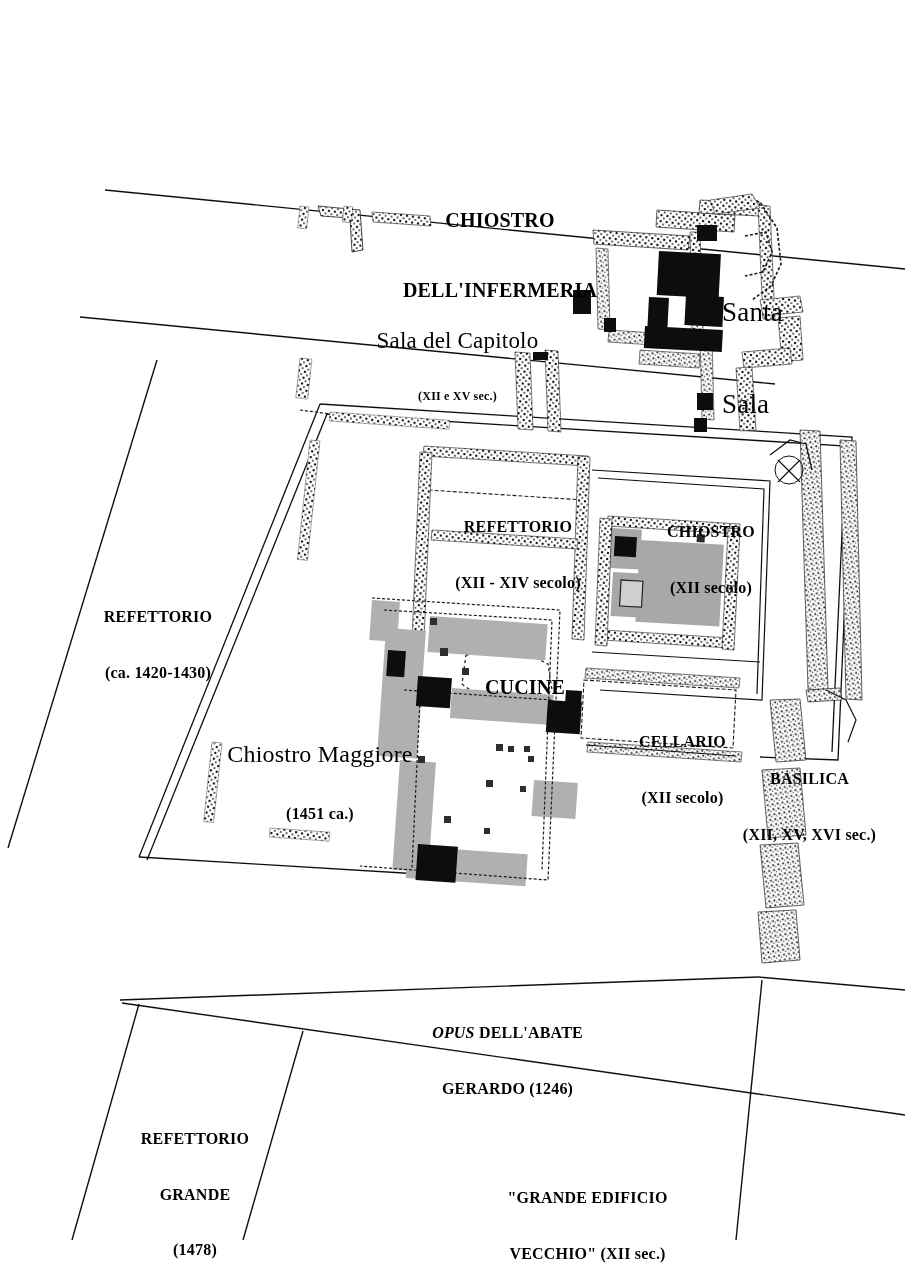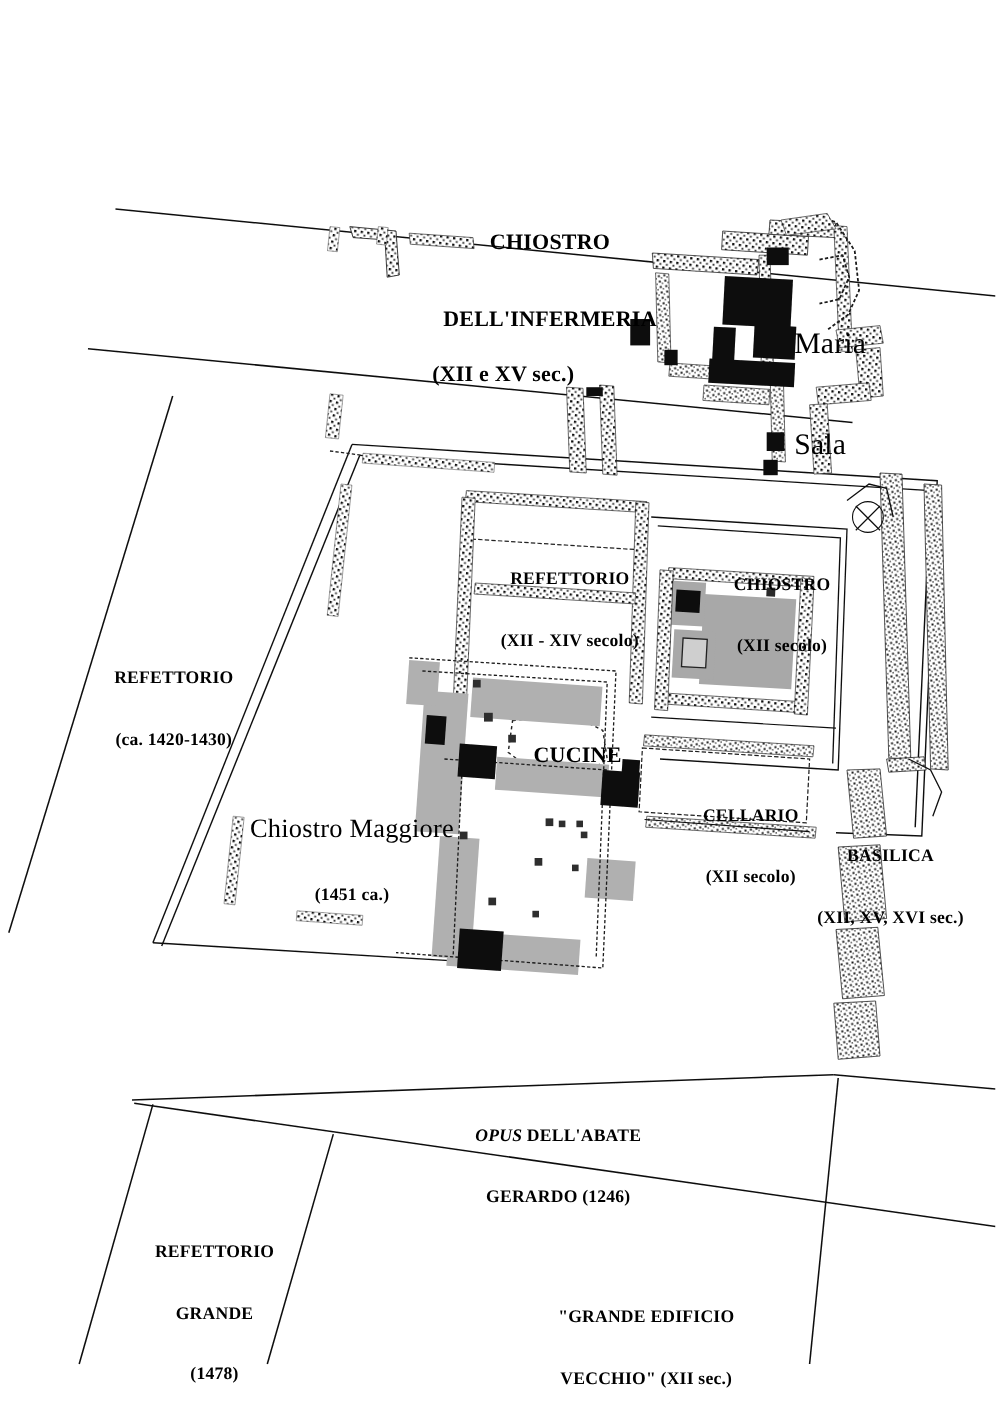--- a/index.html
+++ b/index.html
@@ -17,21 +17,21 @@
        font-family:"Liberation Serif","DejaVu Serif",serif;
        color:#000;white-space:pre;letter-spacing:.2px;}
   .lbl .l1,.lbl .l2,.lbl .l3{display:block;}
   .ital{font-style:italic;font-weight:bold;}
 
   
   #lbl-chiostro-infermeria{left:345px;top:163px;width:310px;font-size:20px;font-weight:bold;}
   #lbl-santa-maria{left:722px;top:235px;width:175px;font-size:27px;font-weight:normal;text-align:left;line-height:1.14;}
   #lbl-sala-capitolo{left:330px;top:293px;width:255px;font-size:15px;}
   #lbl-sala-capitolo .l1{font-size:23px;font-weight:normal;}
-  #lbl-sala-capitolo .l2{font-size:20px;font-weight:bold;margin-top:1px;}
+  #lbl-sala-capitolo .l2{font-size:12px;font-weight:bold;margin-top:1px;}
   #lbl-refettorio-xii{left:428px;top:481px;width:180px;font-size:16px;font-weight:bold;}
   #lbl-chiostro-xii{left:628px;top:486px;width:166px;font-size:16px;font-weight:bold;}
   #lbl-refettorio-1420{left:58px;top:571px;width:200px;font-size:16px;font-weight:bold;}
   #lbl-cucine{left:455px;top:630px;width:140px;font-size:20px;font-weight:bold;}
   #lbl-chiostro-maggiore{left:185px;top:706px;width:270px;font-size:15px;}
   #lbl-chiostro-maggiore .l1{font-size:24px;font-weight:normal;}
   #lbl-chiostro-maggiore .l2{font-size:16px;font-weight:bold;margin-top:2px;}
   #lbl-cellario{left:600px;top:696px;width:165px;font-size:16px;font-weight:bold;}
   #lbl-basilica{left:712px;top:733px;width:195px;font-size:16px;font-weight:bold;}
   #lbl-edificium{left:130px;top:926px;width:235px;font-size:16px;font-weight:bold;}
@@ -243,25 +243,26 @@
 
     </g>
   </svg>
 
   <div class="lbl" id="lbl-chiostro-infermeria">
     <span class="l1">CHIOSTRO</span>
     <span class="l2">DELL'INFERMERIA</span>
   </div>
 
   <div class="lbl" id="lbl-santa-maria">
-    <span class="l1">Maria</span>
+    <span class="l1">Santa</span>
     <span class="l2">Sala</span>
   </div>
 
   <div class="lbl" id="lbl-sala-capitolo">
+    <span class="l1">Sala del Capitolo</span>
     <span class="l2">(XII e XV sec.)</span>
   </div>
 
   <div class="lbl" id="lbl-refettorio-xii">
     <span class="l1">REFETTORIO</span>
     <span class="l2">(XII - XIV secolo)</span>
   </div>
 
   <div class="lbl" id="lbl-chiostro-xii">
     <span class="l1">CHIOSTRO</span>

